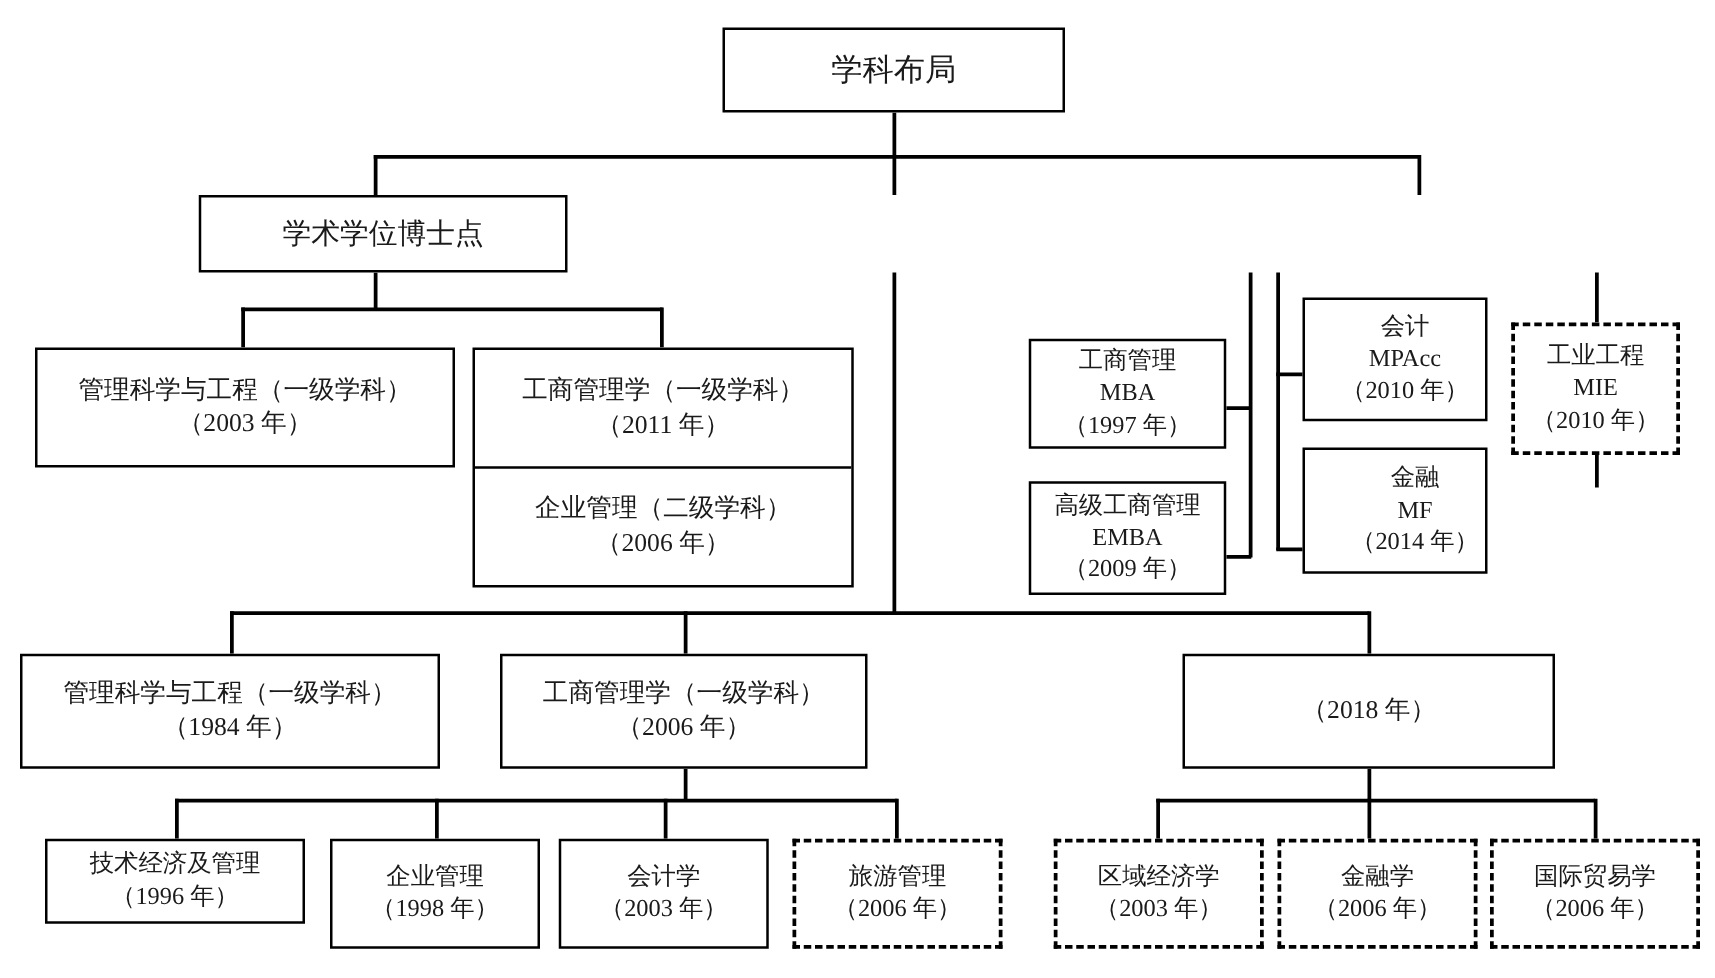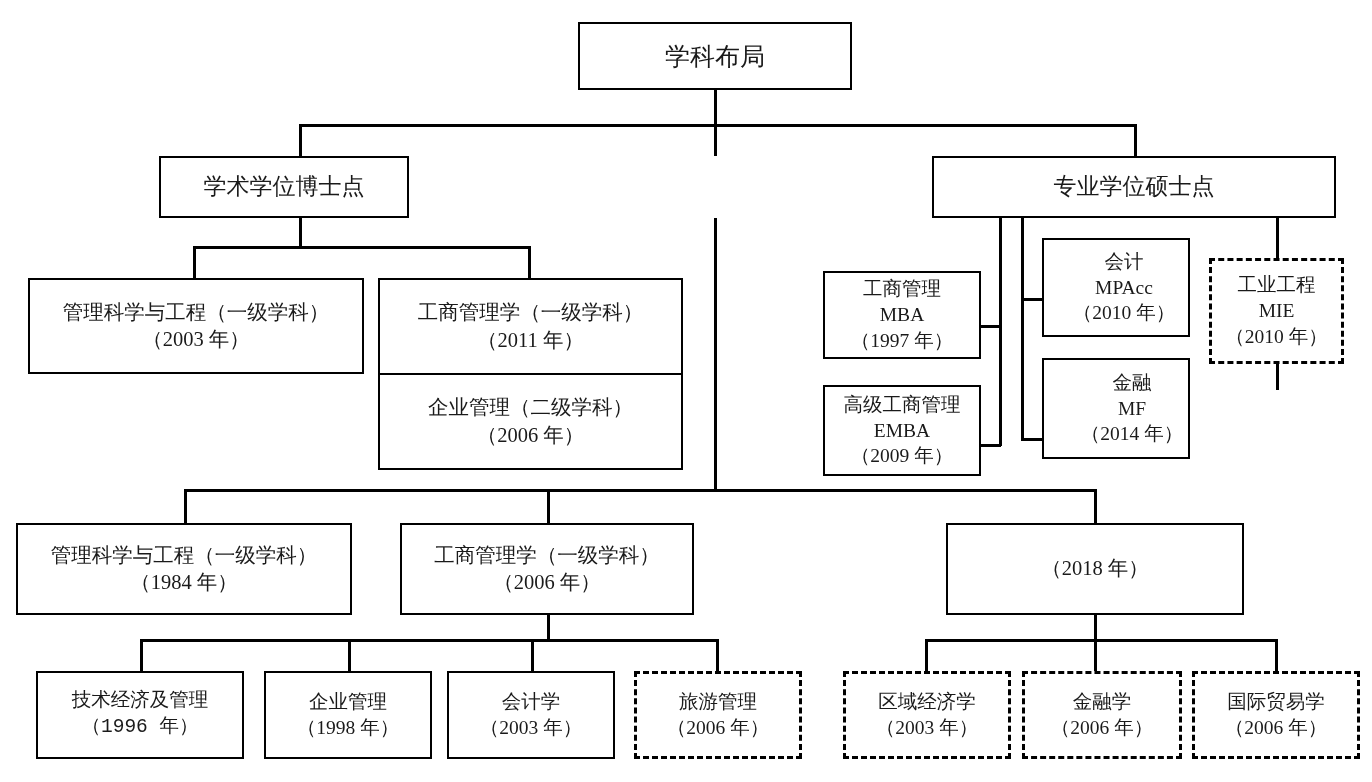--- a/index.html
+++ b/index.html
@@ -118,28 +118,25 @@
   <div class="edge v" style="left:1094px; top:615px; height:26px;"></div>
   <div class="edge h" style="left:925px; top:639px; width:351px;"></div>
   <div class="edge v" style="left:925px; top:639px; height:32px;"></div>
   <div class="edge v" style="left:1094px; top:639px; height:32px;"></div>
   <div class="edge v" style="left:1275px; top:639px; height:32px;"></div>
 
   <div class="node" style="left:578px; top:22px; width:274px; height:68px;">
     <span class="ln fs-xl">学科布局</span>
   </div>
 
-  <div class="node" style="left:159px; top:156px; width:250px; height:62px;">
+  <div class="node" style="left:159px; top:156px; width:295px; height:62px;">
     <span class="ln fs-lg">学术学位博士点</span>
   </div>
 
 
-  <div class="node" style="left:932px; top:156px; width:404px; height:62px;">
-    <span class="ln fs-lg">专业学位硕士点</span>
-  </div>
 
   <div class="node" style="left:28px; top:278px; width:336px; height:96px;">
     <span class="ln fs-md">管理科学与工程（一级学科）</span>
     <span class="ln fs-md">（2003 年）</span>
   </div>
 
   <div class="stack" style="left:378px; top:278px; width:305px; height:192px;">
     <div class="cell">
       <span class="ln fs-md">工商管理学（一级学科）</span>
       <span class="ln fs-md">（2011 年）</span>
@@ -188,21 +185,21 @@
 
   <div class="node" style="left:400px; top:523px; width:294px; height:92px;">
     <span class="ln fs-md">工商管理学（一级学科）</span>
     <span class="ln fs-md">（2006 年）</span>
   </div>
 
   <div class="node" style="left:946px; top:523px; width:298px; height:92px;">
     <span class="ln fs-md">（2018 年）</span>
   </div>
 
-  <div class="node" style="left:36px; top:671px; width:208px; height:88px;font-family:Liberation Mono, monospace;">
+  <div class="node" style="left:36px; top:671px; width:208px; height:68px;">
     <span class="ln fs-sm">技术经济及管理</span>
     <span class="ln fs-sm">（1996 年）</span>
   </div>
 
   <div class="node" style="left:264px; top:671px; width:168px; height:88px;">
     <span class="ln fs-sm">企业管理</span>
     <span class="ln fs-sm">（1998 年）</span>
   </div>
 
   <div class="node" style="left:447px; top:671px; width:168px; height:88px;">

